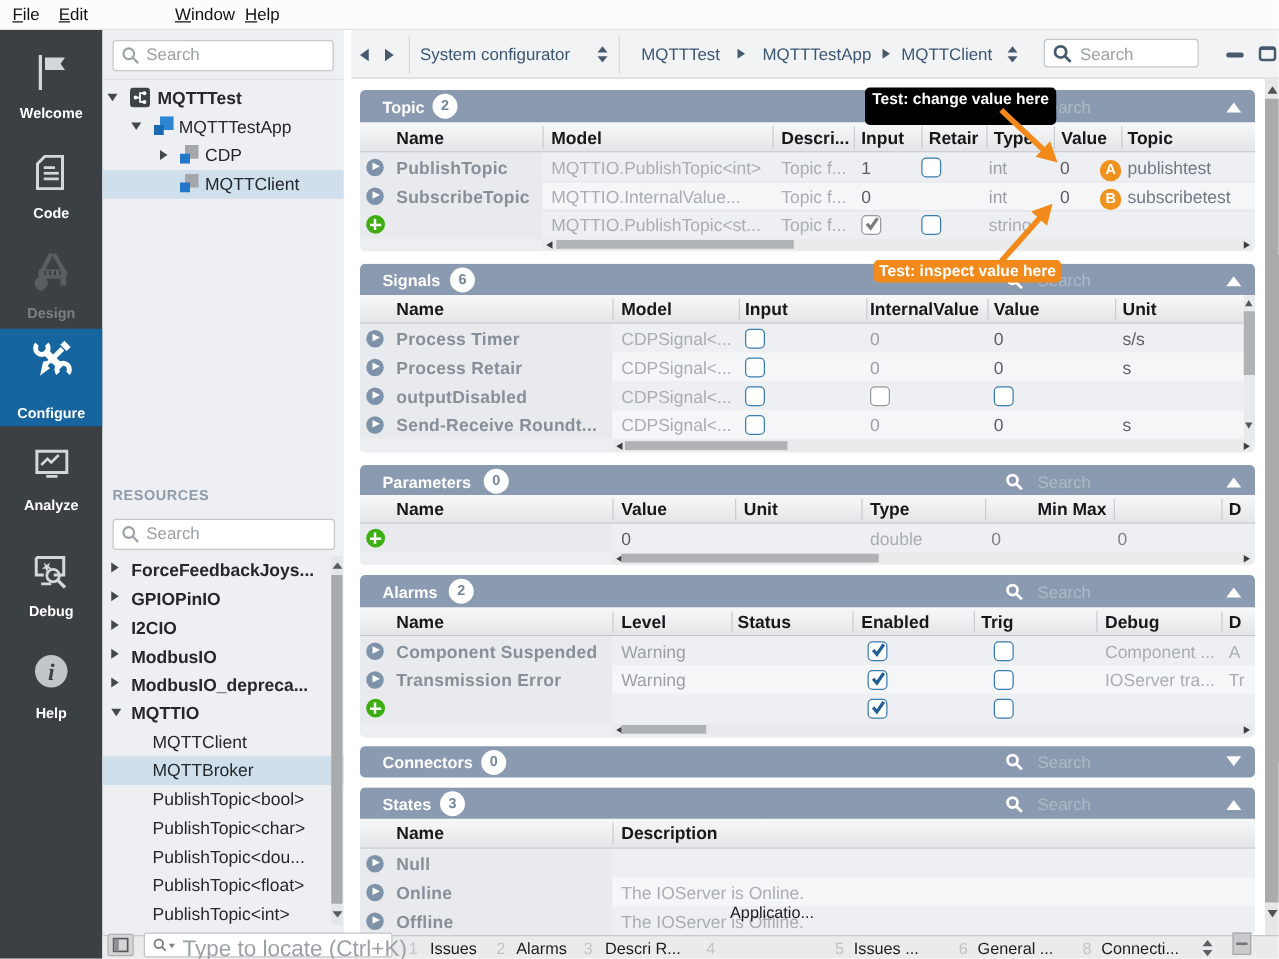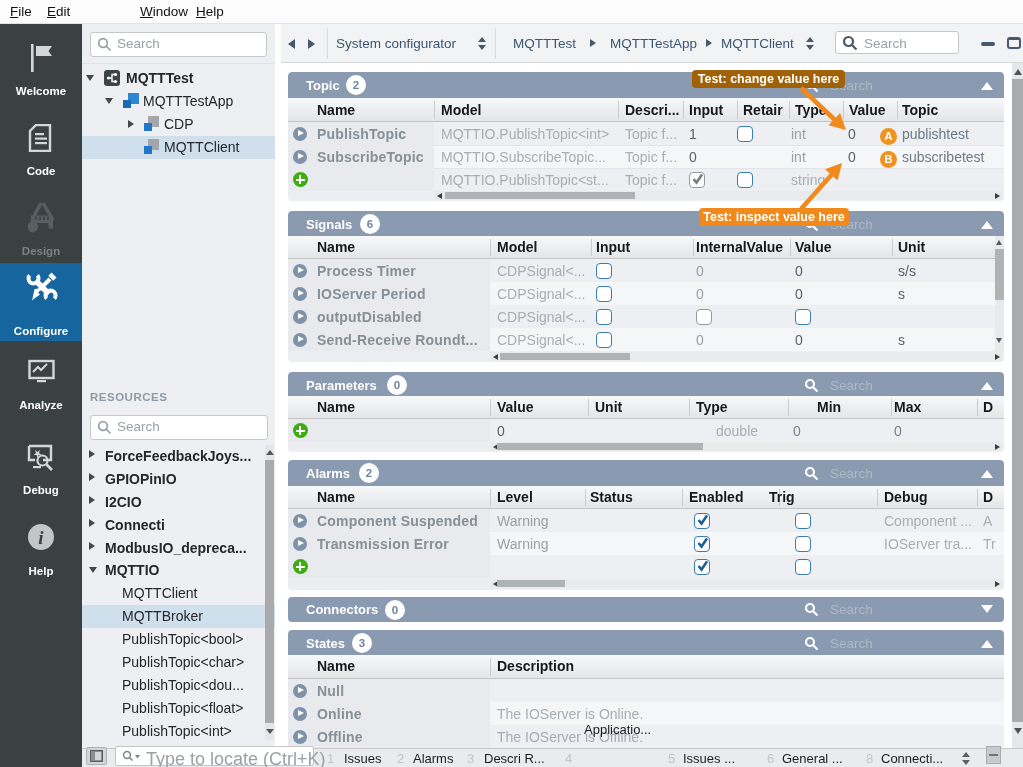--- a/index.html
+++ b/index.html
@@ -163,21 +163,21 @@
 <path d="M9.2 9.2 L13.5 13.5" stroke="#9aa0a6" stroke-width="1.7"></path>
   </svg>
 <div class="tx" style="left:117px;top:419px;font-size:13.5px;color:#9aa0a6;">Search</div>
 <div class="crt right" style="left:89px;top:450.4px;"></div>
 <div class="treetx" style="left:105px;top:447.9px;font-weight:bold;">ForceFeedbackJoys...</div>
 <div class="crt right" style="left:89px;top:473.3px;"></div>
 <div class="treetx" style="left:105px;top:470.8px;font-weight:bold;">GPIOPinIO</div>
 <div class="crt right" style="left:89px;top:496.2px;"></div>
 <div class="treetx" style="left:105px;top:493.7px;font-weight:bold;">I2CIO</div>
 <div class="crt right" style="left:89px;top:519.1px;"></div>
-<div class="treetx" style="left:105px;top:516.6px;font-weight:bold;">Connecti</div>
+<div class="treetx" style="left:105px;top:516.6px;font-weight:bold;">ModbusIO</div>
 <div class="crt right" style="left:89px;top:542.0px;"></div>
 <div class="treetx" style="left:105px;top:539.5px;font-weight:bold;">ModbusIO_depreca...</div>
 <div class="crt down" style="left:89px;top:566.9px;"></div>
 <div class="treetx" style="left:105px;top:562.4px;font-weight:bold;">MQTTIO</div>
 <div class="treetx" style="left:122px;top:585.3px;">MQTTClient</div>
 <div class="ab" style="left:82px;top:605.0px;width:193px;height:22.9px;background:#cfdfec;"></div>
 <div class="treetx" style="left:122px;top:608.2px;">MQTTBroker</div>
 <div class="treetx" style="left:122px;top:631.1px;">PublishTopic&lt;bool&gt;</div>
 <div class="treetx" style="left:122px;top:654.0px;">PublishTopic&lt;char&gt;</div>
 <div class="treetx" style="left:122px;top:676.9px;">PublishTopic&lt;dou...</div>
@@ -253,21 +253,21 @@
 <div class="md" style="left:153px;top:54px;">MQTTIO.PublishTopic&lt;int&gt;</div>
 <div class="md" style="left:337px;top:54px;">Topic f...</div>
 <div class="vd" style="left:401px;top:54px;">1</div>
 <div class="chk" style="left:449px;top:54px;"></div>
 <div class="vl" style="left:503px;top:54px;">int</div>
 <div class="vd" style="left:560px;top:54px;">0</div>
 <div class="ab" style="left:592px;top:55.5px;width:17px;height:17px;border-radius:50%;background:#f0921e;color:#fff;font-size:11.5px;font-weight:bold;text-align:center;line-height:17px;">A</div>
 <div class="tx" style="left:614px;top:54px;font-size:14px;color:#6e7985;">publishtest</div>
 <div class="play" style="left:4.5px;top:77.5px;"></div>
 <div class="nm" style="left:29px;top:77px;">SubscribeTopic</div>
-<div class="md" style="left:153px;top:77px;">MQTTIO.SubscribeTopic...</div>
+<div class="md" style="left:153px;top:77px;">MQTTIO.InternalValue...</div>
 <div class="md" style="left:337px;top:77px;">Topic f...</div>
 <div class="vd" style="left:401px;top:77px;">0</div>
 <div class="vl" style="left:503px;top:77px;">int</div>
 <div class="vd" style="left:560px;top:77px;">0</div>
 <div class="ab" style="left:592px;top:78.5px;width:17px;height:17px;border-radius:50%;background:#f0921e;color:#fff;font-size:11.5px;font-weight:bold;text-align:center;line-height:17px;">B</div>
 <div class="tx" style="left:614px;top:77px;font-size:14px;color:#6e7985;">subscribetest</div>
 <div class="plus" style="left:4.5px;top:100px;"></div>
 <div class="md" style="left:153px;top:100px;">MQTTIO.PublishTopic&lt;st...</div>
 <div class="md" style="left:337px;top:100px;">Topic f...</div>
 <div class="chk grey" style="left:401px;top:100px;">
@@ -313,21 +313,21 @@
 <div class="ab namecol" style="left:0;top:117px;width:202px;height:23px;"></div>
     <div class="ab rowB" style="left:202px;top:117px;width:514px;height:23px;"></div>
 <div class="play" style="left:4.5px;top:52.5px;"></div>
 <div class="nm" style="left:29px;top:52px;">Process Timer</div>
 <div class="md" style="left:209px;top:52px;">CDPSignal&lt;...</div>
 <div class="chk" style="left:308px;top:52px;"></div>
 <div class="vl" style="left:408px;top:52px;">0</div>
 <div class="vd" style="left:507px;top:52px;">0</div>
 <div class="vd" style="left:610px;top:52px;">s/s</div>
 <div class="play" style="left:4.5px;top:75.5px;"></div>
-<div class="nm" style="left:29px;top:75px;">IOServer Period</div>
+<div class="nm" style="left:29px;top:75px;">Process Retair</div>
 <div class="md" style="left:209px;top:75px;">CDPSignal&lt;...</div>
 <div class="chk" style="left:308px;top:75px;"></div>
 <div class="vl" style="left:408px;top:75px;">0</div>
 <div class="vd" style="left:507px;top:75px;">0</div>
 <div class="vd" style="left:610px;top:75px;">s</div>
 <div class="play" style="left:4.5px;top:98.5px;"></div>
 <div class="nm" style="left:29px;top:98px;">outputDisabled</div>
 <div class="md" style="left:209px;top:98px;">CDPSignal&lt;...</div>
 <div class="chk" style="left:308px;top:98px;"></div>
 <div class="chk grey" style="left:408px;top:98px;"></div>
@@ -362,28 +362,28 @@
     <div class="vline" style="left:202px;top:27px;height:17px;"></div>
     <div class="vline" style="left:300px;top:27px;height:17px;"></div>
     <div class="vline" style="left:401px;top:27px;height:17px;"></div>
     <div class="vline" style="left:500px;top:27px;height:17px;"></div>
     <div class="vline" style="left:603px;top:27px;height:17px;"></div>
     <div class="vline" style="left:689px;top:27px;height:17px;"></div>
     <div class="th" style="left:29px;top:27px;">Name</div>
     <div class="th" style="left:209px;top:27px;">Value</div>
     <div class="th" style="left:307px;top:27px;">Unit</div>
     <div class="th" style="left:408px;top:27px;">Type</div>
-    <div class="th" style="left:505px;top:27px;padding-left:24px;">Min</div>
-    <div class="th" style="left:606px;top:27px;">Max</div>
+    <div class="th" style="left:518px;top:27px;padding-left:24px;">Min</div>
+    <div class="th" style="left:570px;top:27px;">Max</div>
     <div class="th" style="left:695px;top:27px;">D</div>
 <div class="ab namecol" style="left:0;top:47px;width:202px;height:23px;"></div>
     <div class="ab rowA" style="left:202px;top:47px;width:514px;height:23px;"></div>
 <div class="plus" style="left:4.5px;top:51px;"></div>
 <div class="vd" style="left:209px;top:51px;">0</div>
-<div class="md" style="left:428px;top:51px;text-align:right;">double</div>
+<div class="md" style="left:408px;top:51px;text-align:right;">double</div>
 <div class="vm" style="left:505px;top:51px;">0</div>
 <div class="vm" style="left:606px;top:51px;">0</div>
 <div class="hsc" style="left:202px;top:70px;width:512px;"></div>
     <div class="harrL" style="left:205px;top:71.5px;"></div>
     <div class="hthumb" style="left:209px;top:71px;width:206px;"></div>
     <div class="harrR" style="left:707px;top:71.5px;"></div>
 </div>
 <div class="ab" style="left:288px;top:460px;width:716px;height:130px;background:#eceef1;border-radius:4px;overflow:hidden;">
     <div class="shead" style="height:26px;"></div>
     <div class="stitle">Alarms</div>
@@ -398,21 +398,21 @@
     <div class="vline" style="left:202px;top:29px;height:17px;"></div>
     <div class="vline" style="left:297px;top:29px;height:17px;"></div>
     <div class="vline" style="left:394px;top:29px;height:17px;"></div>
     <div class="vline" style="left:491px;top:29px;height:17px;"></div>
     <div class="vline" style="left:589px;top:29px;height:17px;"></div>
     <div class="vline" style="left:689px;top:29px;height:17px;"></div>
     <div class="th" style="left:29px;top:29px;">Name</div>
     <div class="th" style="left:209px;top:29px;">Level</div>
     <div class="th" style="left:302px;top:29px;">Status</div>
     <div class="th" style="left:401px;top:29px;">Enabled</div>
-    <div class="th" style="left:481px;top:29px;">Trig</div>
+    <div class="th" style="left:497px;top:29px;">Trig</div>
     <div class="th" style="left:596px;top:29px;">Debug</div>
     <div class="th" style="left:695px;top:29px;">D</div>
 <div class="ab namecol" style="left:0;top:49px;width:202px;height:23px;"></div>
     <div class="ab rowA" style="left:202px;top:49px;width:514px;height:23px;"></div>
 <div class="ab namecol" style="left:0;top:72px;width:202px;height:23px;"></div>
     <div class="ab rowB" style="left:202px;top:72px;width:514px;height:23px;"></div>
 <div class="ab namecol" style="left:0;top:95px;width:202px;height:23px;"></div>
     <div class="ab rowA" style="left:202px;top:95px;width:514px;height:23px;"></div>
 <div class="play" style="left:4.5px;top:53.5px;"></div>
 <div class="nm" style="left:29px;top:53px;">Component Suspended</div>
@@ -480,21 +480,21 @@
     <div class="ab rowA" style="left:202px;top:95px;width:514px;height:23px;"></div>
 <div class="play" style="left:4.5px;top:53.5px;"></div>
 <div class="nm" style="left:29px;top:53px;">Null</div>
 <div class="play" style="left:4.5px;top:76.5px;"></div>
 <div class="nm" style="left:29px;top:76px;">Online</div>
 <div class="md" style="left:209px;top:76px;">The IOServer is Online.</div>
 <div class="play" style="left:4.5px;top:99.5px;"></div>
 <div class="nm" style="left:29px;top:99px;">Offline</div>
 <div class="md" style="left:209px;top:99px;">The IOServer is Offline.</div>
 </div>
-<div class="ab" style="left:692px;top:70px;width:153px;height:18px;background:#a16207;border-radius:4px;color:#fff;font-size:12.5px;font-weight:bold;text-align:center;line-height:18px;">Test: change value here</div>
+<div class="ab" style="left:692px;top:70px;width:153px;height:30px;background:#000000;border-radius:4px;color:#fff;font-size:12.5px;font-weight:bold;text-align:center;line-height:18px;">Test: change value here</div>
 <svg class="ab" style="left:780px;top:85px;" width="75" height="50" viewBox="0 0 75 50">
 <path d="M21 3 L56 36" stroke="#f18a1b" stroke-width="4.5" fill="none"></path>
 <path d="M66 45 L48.5 40.3 L60.1 27.9 Z" fill="#f18a1b"></path>
   </svg>
 <div class="ab" style="left:699px;top:208px;width:150px;height:18px;background:#f18a1b;border-radius:4px;color:#fff;font-size:12.5px;font-weight:bold;text-align:center;line-height:18px;">Test: inspect value here</div>
 <svg class="ab" style="left:785px;top:158px;" width="70" height="55" viewBox="0 0 70 55">
 <path d="M16 51 L49 14" stroke="#f18a1b" stroke-width="4.5" fill="none"></path>
 <path d="M57 5 L52.6 22.6 L40.0 11.2 Z" fill="#f18a1b"></path>
   </svg>
 <div class="ab" style="left:82px;top:748px;width:941px;height:19px;background:#eaebec;border-top:1px solid #c6c8ca;box-sizing:border-box;"></div>

